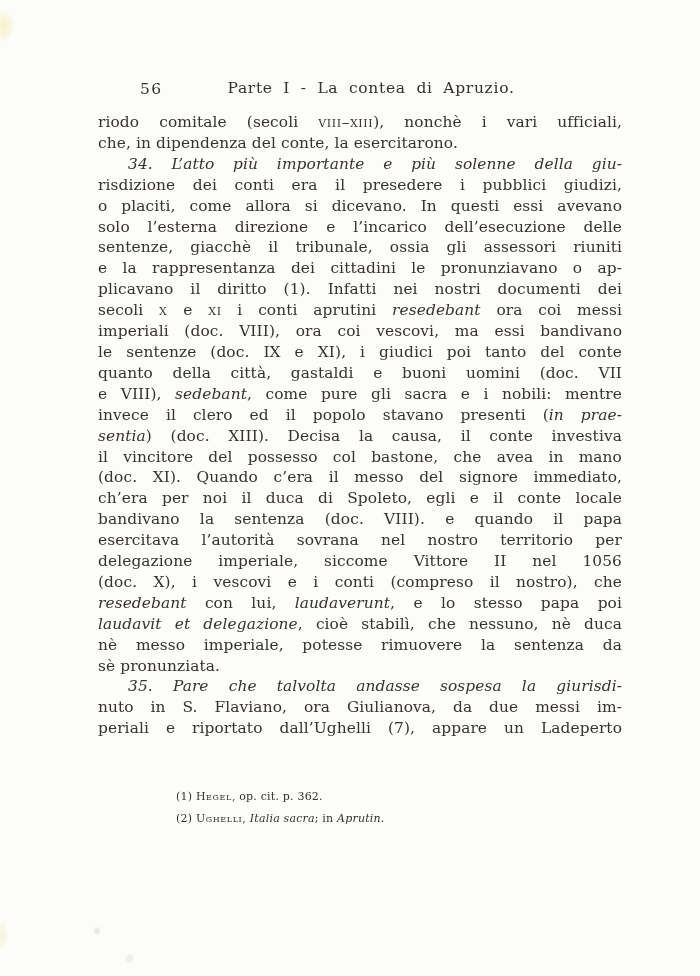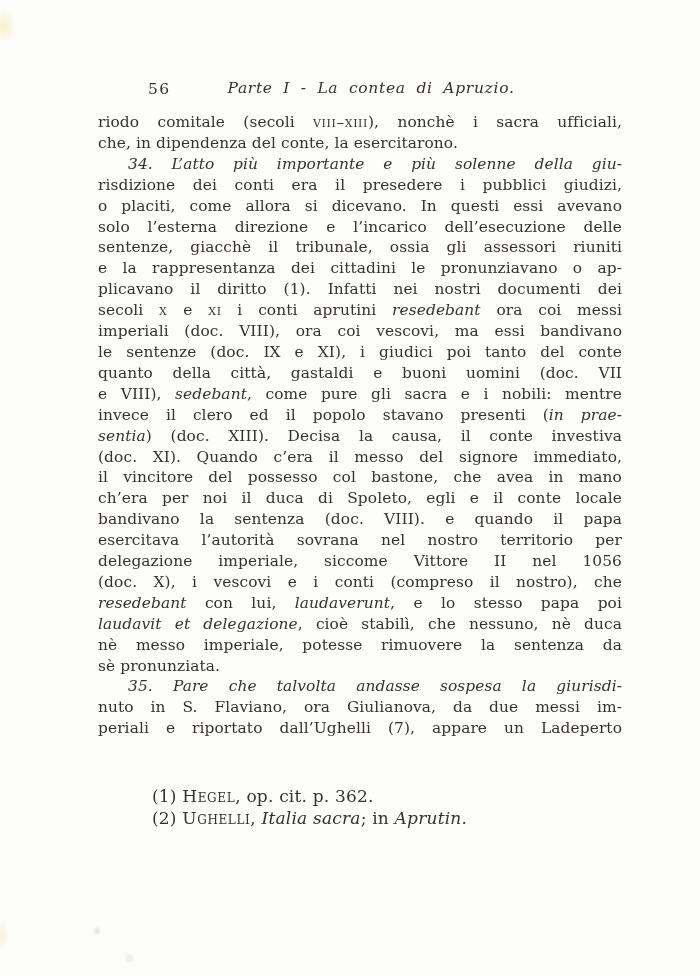--- a/index.html
+++ b/index.html
@@ -4,34 +4,34 @@
 <style>
   html,body { margin:0; padding:0; background:#ffffff; }
   .page {
     position:relative; width:700px; height:976px;
     background: var(--paper, #fcfcfa);
     color: var(--ink, #37332c);
     font-family:"DejaVu Serif", serif;
     overflow:hidden;
   }
   .running-header { position:absolute; top:79px; left:98px; width:524px; height:20px; font-size:15.5px; }
-  .pagenum { position:absolute; left:42px; top:1px; letter-spacing:1.5px;margin-left:8px; }
-  .running-title { display:block; text-align:center; font-style:italic; word-spacing:5px; letter-spacing:0.7px; padding-left:22px; }
+  .pagenum { position:absolute; left:42px; top:1px; letter-spacing:1.5px; }
+  .running-title { display:block; text-align:center; word-spacing:5px; letter-spacing:0.7px; padding-left:22px; }
   .body-text {
     position:absolute; top:112px; left:98px; width:524px;
     font-size:15.4px; line-height:20.9px; letter-spacing:0.1px;
   }
   .line { text-align:justify; text-align-last:left; min-height:20.9px; }
   .line.just { text-align-last:justify; }
   .line.ind { text-indent:30px;font-style:italic; }
   .i  { font-style:italic; }
   .sc { font-variant:small-caps; letter-spacing:0.6px; }
   .footnotes {
-    position:absolute; top:786px; left:152px; width:454px;
-    font-size:17px; line-height:21.5px; letter-spacing:0.2px;
+    position:absolute; top:786px; left:176px; width:454px;
+    font-size:11px; line-height:21.5px; letter-spacing:0.2px;
   }
   
   .stain { position:absolute; border-radius:50%; pointer-events:none; }
   .stain-a { left:-5px; top:12px;  width:18px; height:28px; background:radial-gradient(ellipse at center, rgba(247,240,198,0.95), rgba(247,240,198,0)); filter:blur(1px); }
   .stain-b { left:-3px; top:922px; width:10px; height:26px; background:radial-gradient(ellipse at center, rgba(246,241,205,0.8), rgba(246,241,205,0)); filter:blur(1px); }
   .stain-c { left:94px; top:928px; width:6px;  height:6px;  background:rgba(190,190,180,0.35); filter:blur(1px); }
   .stain-d { left:126px; top:955px; width:7px; height:7px;  background:rgba(225,222,210,0.55); filter:blur(1px); }
 </style>
 </head>
 <body>
@@ -41,38 +41,38 @@
   <div class="stain stain-b"></div>
   <div class="stain stain-c"></div>
   <div class="stain stain-d"></div>
 
   <div class="running-header">
     <span class="pagenum">56</span>
     <span class="running-title">Parte I - La contea di Apruzio.</span>
   </div>
 
   <div class="body-text" id="body-text">
-      <div class="line just"><span>riodo comitale (secoli </span><span class="sc">viii–xiii</span><span>), nonchè i sacra ufficiali,</span></div>
+      <div class="line just"><span>riodo comitale (secoli </span><span class="sc">viii–xiii</span><span>), nonchè i vari ufficiali,</span></div>
       <div class="line"><span>che, in dipendenza del conte, la esercitarono.</span></div>
       <div class="line just ind"><span>34. L’atto più importante e più solenne della giu-</span></div>
       <div class="line just"><span>risdizione dei conti era il presedere i pubblici giudizi,</span></div>
       <div class="line just"><span>o placiti, come allora si dicevano. In questi essi avevano</span></div>
       <div class="line just"><span>solo l’esterna direzione e l’incarico dell’esecuzione delle</span></div>
       <div class="line just"><span>sentenze, giacchè il tribunale, ossia gli assessori riuniti</span></div>
       <div class="line just"><span>e la rappresentanza dei cittadini le pronunziavano o ap-</span></div>
       <div class="line just"><span>plicavano il diritto (1). Infatti nei nostri documenti dei</span></div>
       <div class="line just"><span>secoli </span><span class="sc">x</span><span> e </span><span class="sc">xi</span><span> i conti aprutini </span><span class="i">resedebant</span><span> ora coi messi</span></div>
       <div class="line just"><span>imperiali (doc. VIII), ora coi vescovi, ma essi bandivano</span></div>
       <div class="line just"><span>le sentenze (doc. IX e XI), i giudici poi tanto del conte</span></div>
       <div class="line just"><span>quanto della città, gastaldi e buoni uomini (doc. VII</span></div>
       <div class="line just"><span>e VIII), </span><span class="i">sedebant</span><span>, come pure gli sacra e i nobili: mentre</span></div>
       <div class="line just"><span>invece il clero ed il popolo stavano presenti (</span><span class="i">in prae-</span></div>
       <div class="line just"><span class="i">sentia</span><span>) (doc. XIII). Decisa la causa, il conte investiva</span></div>
+      <div class="line just"><span>il vincitore del possesso col bastone, che avea in mano</span></div>
       <div class="line just"><span>(doc. XI). Quando c’era il messo del signore immediato,</span></div>
-      <div class="line just"><span>il vincitore del possesso col bastone, che avea in mano</span></div>
       <div class="line just"><span>ch’era per noi il duca di Spoleto, egli e il conte locale</span></div>
       <div class="line just"><span>bandivano la sentenza (doc. VIII). e quando il papa</span></div>
       <div class="line just"><span>esercitava l’autorità sovrana nel nostro territorio per</span></div>
       <div class="line just"><span>delegazione imperiale, siccome Vittore II nel 1056</span></div>
       <div class="line just"><span>(doc. X), i vescovi e i conti (compreso il nostro), che</span></div>
       <div class="line just"><span class="i">resedebant</span><span> con lui, </span><span class="i">laudaverunt</span><span>, e lo stesso papa poi</span></div>
       <div class="line just"><span class="i">laudavit et delegazione</span><span>, cioè stabilì, che nessuno, nè duca</span></div>
       <div class="line just"><span>nè messo imperiale, potesse rimuovere la sentenza da</span></div>
       <div class="line"><span>sè pronunziata.</span></div>
       <div class="line just ind"><span>35. Pare che talvolta andasse sospesa la giurisdi-</span></div>

